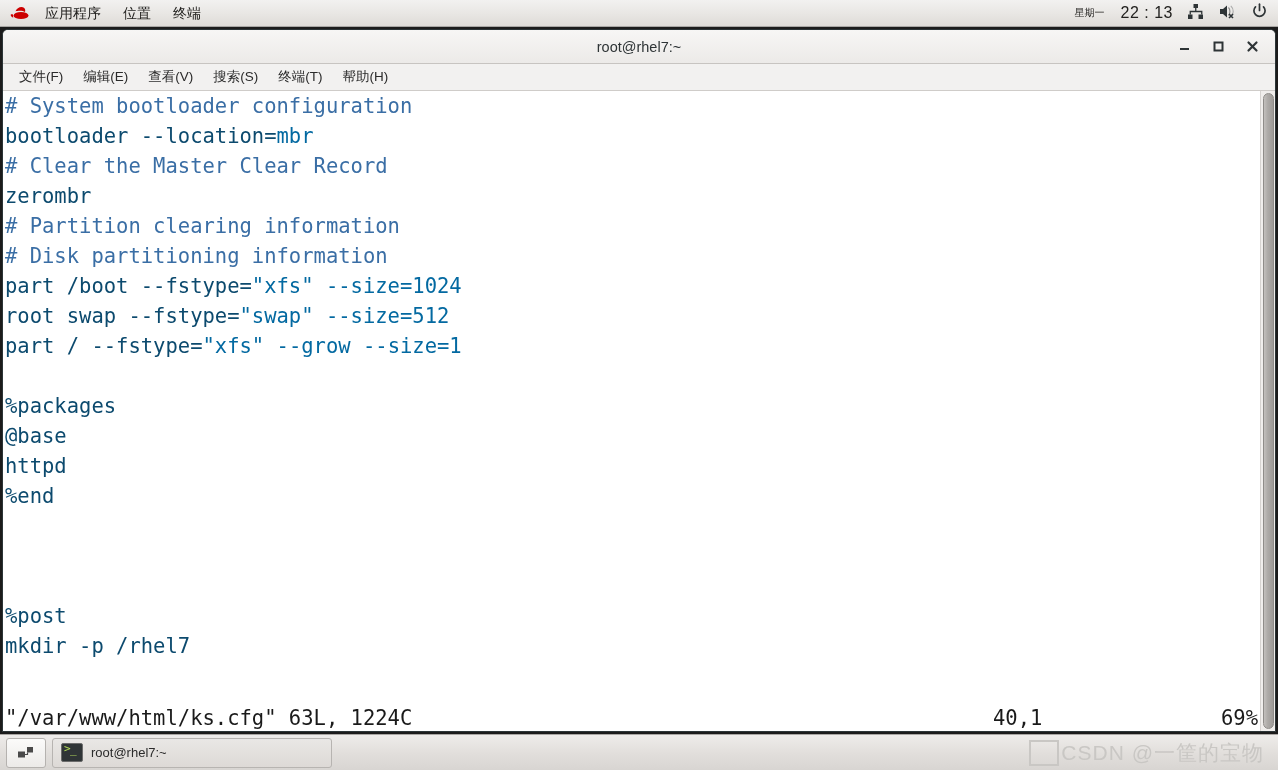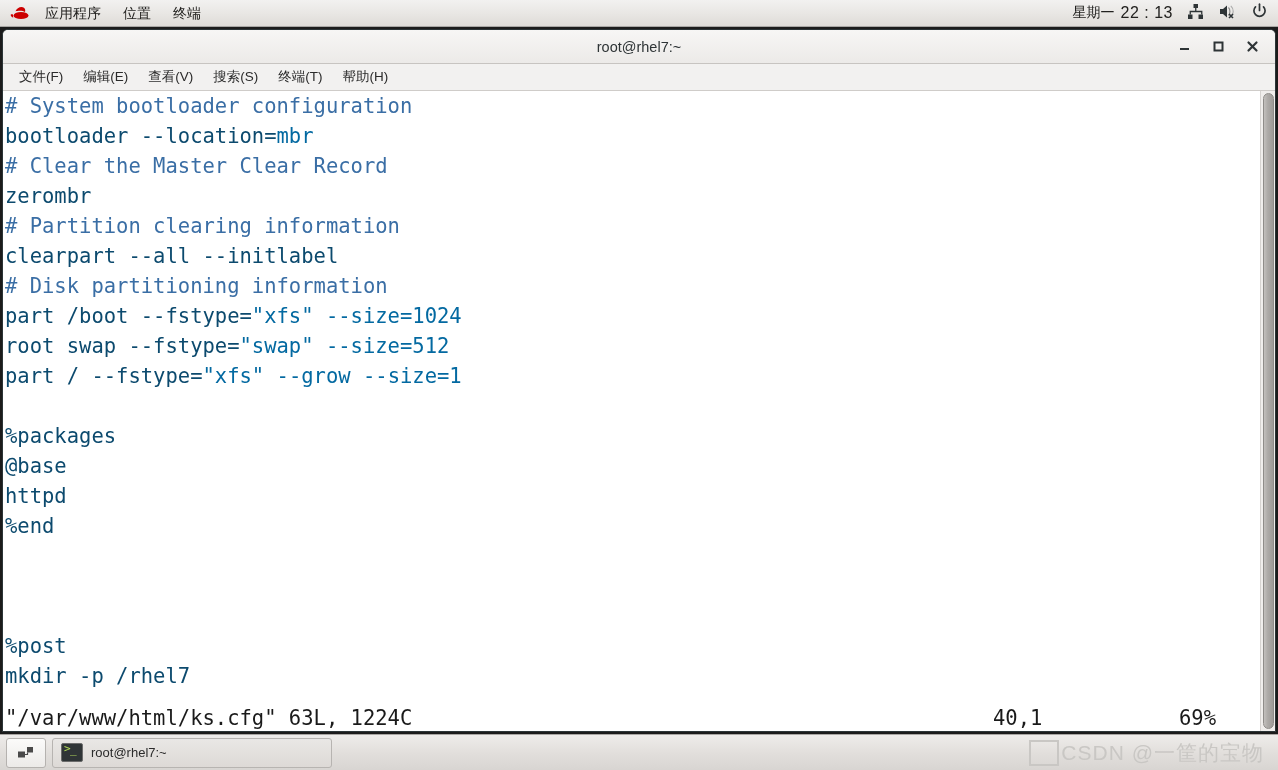--- a/index.html
+++ b/index.html
@@ -38,21 +38,21 @@
   }
   .panel-left { display: flex; align-items: center; padding-left: 8px; }
   .panel-right { display: flex; align-items: center; margin-left: auto; padding-right: 10px; }
   .panel-item {
     padding: 2px 11px;
     line-height: 20px;
     white-space: nowrap;
     cursor: default;
   }
   #redhat-logo { width: 24px; height: 18px; display: block; margin-right: 2px; }
-  .panel-clock-day { font-size: 14px; margin-right: 6px; font-family: Liberation Serif, serif; }
+  .panel-clock-day { font-size: 10px; margin-right: 16px; font-family: Liberation Serif, serif; }
   .panel-clock-time { font-size: 16px; letter-spacing: 0.5px; }
   .tray-icon { margin-left: 14px; display: block; }
 
   
   #term-window {
     position: absolute;
     left: 2px; top: 29px;
     width: 1274px;
     height: 703px;
     background: #f6f5f4;
@@ -141,21 +141,21 @@
     height: 30px;
     display: flex;
     align-items: center;
     font-family: "DejaVu Sans Mono", "Liberation Mono", monospace;
     font-size: 20.5px;
     color: #1a1a1a;
     white-space: pre;
   }
   #status-file { padding-left: 2px; }
   #status-pos  { position: absolute; left: 990px; }
-  #status-pct  { position: absolute; left: 1176px; }
+  #status-pct  { position: absolute; left: 1218px; }
 
   
   #term-scrollbar {
     width: 15px;
     background: #f0eeec;
     border-left: 1px solid #d6d3d0;
     position: relative;
     box-sizing: border-box;
   }
   #term-scroll-thumb {
@@ -329,21 +329,20 @@
     </div>
 
     <div id="term-body">
       <div id="term-text">
         <div id="code-lines">
             <div class="tline"><span class="c-comment"># System bootloader configuration</span></div>
             <div class="tline"><span class="c-plain">bootloader --location=</span><span class="c-value">mbr</span></div>
             <div class="tline"><span class="c-comment"># Clear the Master Clear Record</span></div>
             <div class="tline"><span class="c-plain">zerombr</span></div>
             <div class="tline"><span class="c-comment"># Partition clearing information</span></div>
-            <div class="tline"><span class="c-plain">clearpart --all --initlabel</span></div>
             <div class="tline"><span class="c-comment"># Disk partitioning information</span></div>
             <div class="tline"><span class="c-plain">part /boot --fstype=</span><span class="c-value">"xfs"</span><span class="c-plain"> </span><span class="c-value">--size=1024</span></div>
             <div class="tline"><span class="c-plain">root swap --fstype=</span><span class="c-value">"swap"</span><span class="c-plain"> </span><span class="c-value">--size=512</span></div>
             <div class="tline"><span class="c-plain">part / --fstype=</span><span class="c-value">"xfs"</span><span class="c-plain"> </span><span class="c-value">--grow --size=1</span></div>
             <div class="tline">&nbsp;</div>
             <div class="tline"><span class="c-plain">%packages</span></div>
             <div class="tline"><span class="c-plain">@base</span></div>
             <div class="tline"><span class="c-plain">httpd</span></div>
             <div class="tline"><span class="c-plain">%end</span></div>
             <div class="tline">&nbsp;</div>

